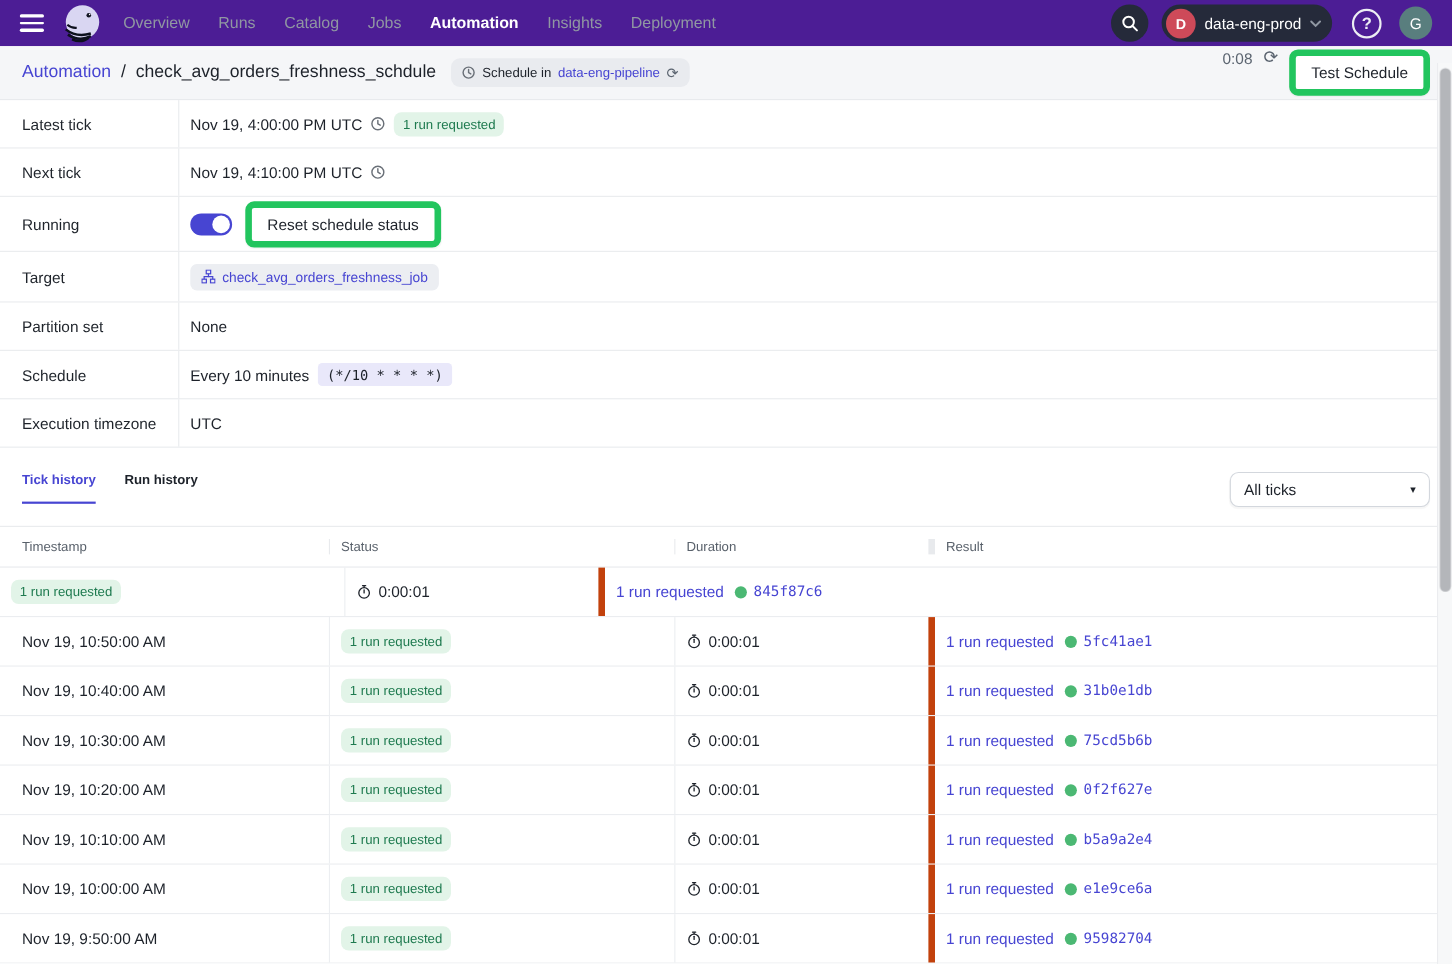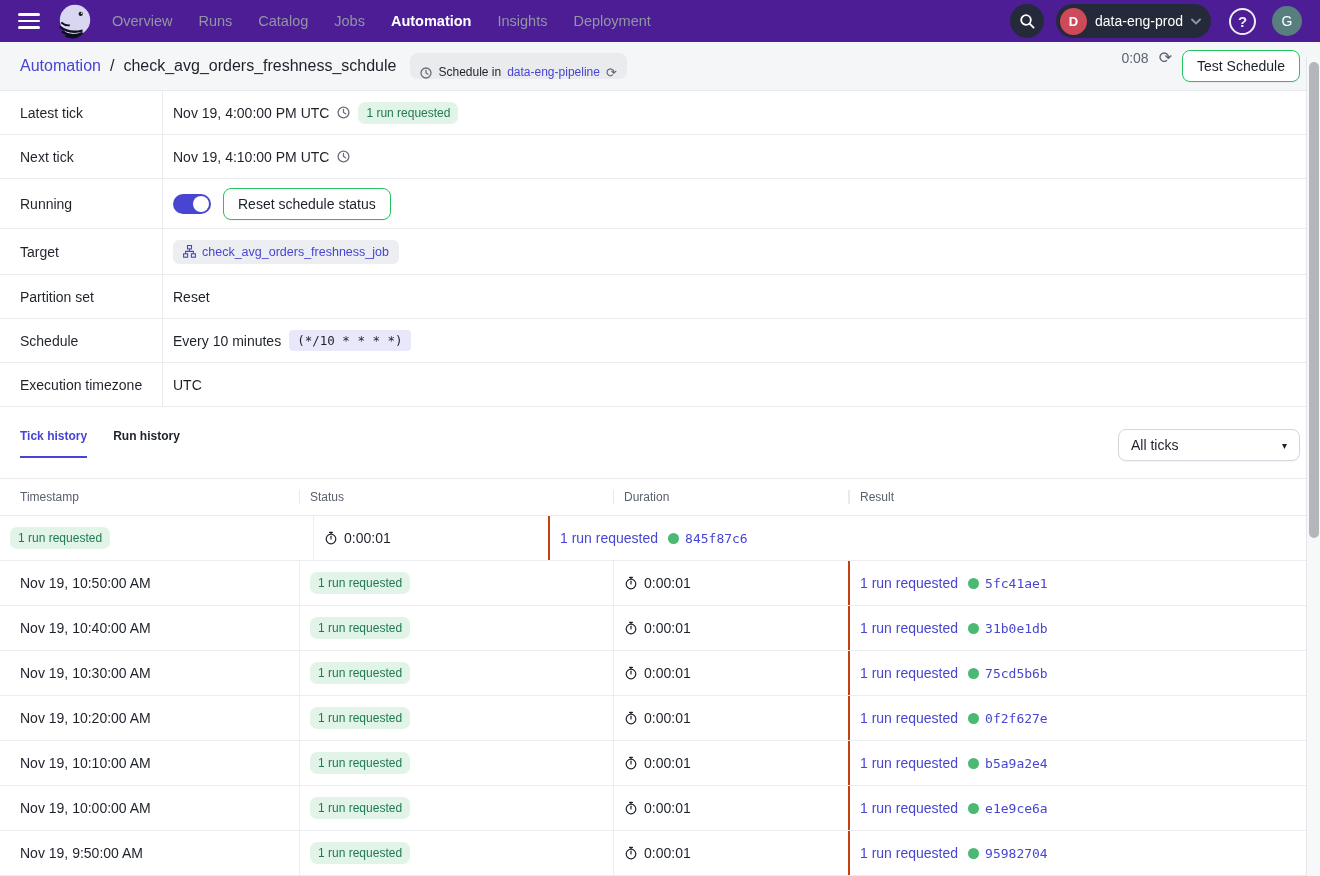--- a/index.html
+++ b/index.html
@@ -22,27 +22,27 @@
   .deploy-name { color: #ffffff; font-size: 14px; }
   .chev { color: #9097a2; font-size: 11px; }
   .help-btn { width: 27px; height: 27px; border-radius: 50%; border: 2px solid #eceef3; color: #eceef3; font-size: 15px; font-weight: 700; display: flex; align-items: center; justify-content: center; cursor: pointer; margin-left: 6px; }
   .avatar { width: 30px; height: 30px; border-radius: 50%; background: #597e7e; color: #fff; font-size: 14px; display: flex; align-items: center; justify-content: center; cursor: pointer; margin-left: 4px; }
 
   
   .crumbbar { height: 49px; background: #f5f6f8; border-bottom: 1px solid #e8eaed; display: flex; align-items: center; padding: 0 20px; }
   .crumb-link { color: #4745d2; font-size: 16px; text-decoration: none; cursor: pointer; }
   .crumb-sep { font-size: 16px; margin: 0 9px; color: #1d222a; }
   .crumb-title { font-size: 16px; font-weight: 500; color: #1d222a; }
-  .sched-badge { margin-left: 14px; background: #e9ebef; border-radius: 8px; height: 26px; display: flex; align-items: flex-end; gap: 6px; padding: 0 10px; font-size: 12px; color: #1d222a; }
+  .sched-badge { margin-left: 14px; background: #e9ebef; border-radius: 8px; height: 26px; display: flex; align-items: center; gap: 6px; padding: 0 10px; font-size: 12px; color: #1d222a; }
   .sched-badge a { color: #4745d2; text-decoration: none; cursor: pointer; }
   .icon-gray { color: #6a7078; }
   .crumb-right { margin-left: auto; display: flex; gap: 10px; }
   .countdown { color: #5b6470; font-size: 14px; }
   .refresh-glyph { font-size: 16px; color: #5b6470; cursor: pointer; line-height: 1; }
-  .btn { background: #ffffff; border: 1px solid #22c55e; border-radius: 8px; padding: 7px 14px; font-size: 14px; color: #1d222a; font-family: "Liberation Sans", sans-serif; cursor: pointer; box-shadow: 0 1px 1px rgba(0,0,0,0.04); }
+  .btn { background: #ffffff; border: 6px solid #22c55e; border-radius: 8px; padding: 7px 14px; font-size: 14px; color: #1d222a; font-family: "Liberation Sans", sans-serif; cursor: pointer; box-shadow: 0 1px 1px rgba(0,0,0,0.04); }
 
   
   .detail-row { display: flex; align-items: stretch; border-bottom: 1px solid #e9ebee; height: 44px; }
   .detail-label { flex: 0 0 163px; padding-left: 20px; border-right: 1px solid #e9ebee; display: flex; align-items: center; font-size: 14px; color: #1f242b; }
   .detail-value { display: flex; align-items: center; padding-left: 10px; gap: 8px; font-size: 14px; color: #1d222a; }
   .badge-green { background: #e2f4e8; color: #1e7a4f; font-size: 12px; border-radius: 7px; padding: 4px 8px; white-space: nowrap; }
   .target-pill { background: #eceef2; border-radius: 6px; padding: 5px 10px; display: flex; align-items: center; gap: 6px; font-size: 12.5px; color: #4745d2; cursor: pointer; text-decoration: none; }
   .toggle { width: 38px; height: 20px; border-radius: 10px; background: #4745d2; position: relative; cursor: pointer; }
   .toggle .knob { position: absolute; right: 2px; top: 2px; width: 16px; height: 16px; border-radius: 50%; background: #ffffff; }
   .cron-pill { background: #e9e8fa; border-radius: 4px; padding: 3px 8px; font-family: "DejaVu Sans Mono", monospace; font-size: 12.5px; color: #1d222a; }
@@ -53,21 +53,21 @@
   .tab.active { color: #4745d2; border-bottom: 2px solid #4745d2; }
   .tabs-right { margin-left: auto; }
   .select-box { width: 182px; height: 32px; background: #fff; border: 1px solid #d3d7dd; border-radius: 8px; display: flex; align-items: center; justify-content: space-between; padding: 0 12px; font-size: 14px; color: #1d222a; cursor: pointer; box-shadow: 0 1px 1px rgba(0,0,0,0.04); }
   .select-caret { font-size: 10px; color: #1d222a; }
 
   
   .thead { display: flex; height: 38px; border-top: 1px solid #e8eaed; border-bottom: 1px solid #e8eaed; align-items: center; font-size: 12px; color: #59616b; }
   .trow { display: flex; height: 45px; border-bottom: 1px solid #ebedf0; align-items: stretch; font-size: 14px; }
   .col-ts { flex: 0 0 300px; padding-left: 20px; border-right: 1px solid #eceef1; display: flex; align-items: center; }
   .col-status { flex: 0 0 314px; padding-left: 10px; border-right: 1px solid #eceef1; display: flex; align-items: center; }
-  .col-dur { flex: 0 0 236px; padding-left: 10px; border-right: 2px solid #c2410c; display: flex; align-items: center; gap: 6px; }
+  .col-dur { flex: 0 0 236px; padding-left: 10px; border-right: 6px solid #c2410c; display: flex; align-items: center; gap: 6px; }
   .col-res { flex: 1; padding-left: 10px; display: flex; align-items: center; }
   .thead .col-ts, .thead .col-status, .thead .col-dur, .thead .col-res { border-right-color: #e8eaed; }
   .res-link { color: #4745d2; text-decoration: none; cursor: pointer; }
   .run-id { color: #4745d2; text-decoration: none; cursor: pointer; font-family: "DejaVu Sans Mono", monospace; font-size: 13px; }
   .green-dot { width: 11px; height: 11px; border-radius: 50%; background: #4bb873; margin: 0 6px 0 10px; flex: 0 0 auto; }
 
   
   .scrollbar-track { position: fixed; top: 57px; right: 0; width: 14px; bottom: 0; background: #f7f8f9; border-left: 1px solid #e4e6e9; }
   .scrollbar-thumb { position: absolute; top: 5px; left: 1.5px; width: 10px; height: 476px; border-radius: 5px; background: #b4b6ba; cursor: pointer; }
 
@@ -196,21 +196,21 @@
               <polyline points="6.5,6.4 10.4,6.4 10.4,8.8" fill="none" stroke="#4745d2" stroke-width="1.1"></polyline>
             </svg>
         </span>
         <span>check_avg_orders_freshness_job</span>
       </a>
     </div>
   </div>
   <div class="detail-row">
     <div class="detail-label">Partition set</div>
     <div class="detail-value">
-        <span>Reset</span>
+        <span>None</span>
       </div>
   </div>
   <div class="detail-row">
     <div class="detail-label">Schedule</div>
     <div class="detail-value">
       <span>Every 10 minutes</span>
       <span class="cron-pill">(*/10 * * * *)</span>
     </div>
   </div>
   <div class="detail-row">

